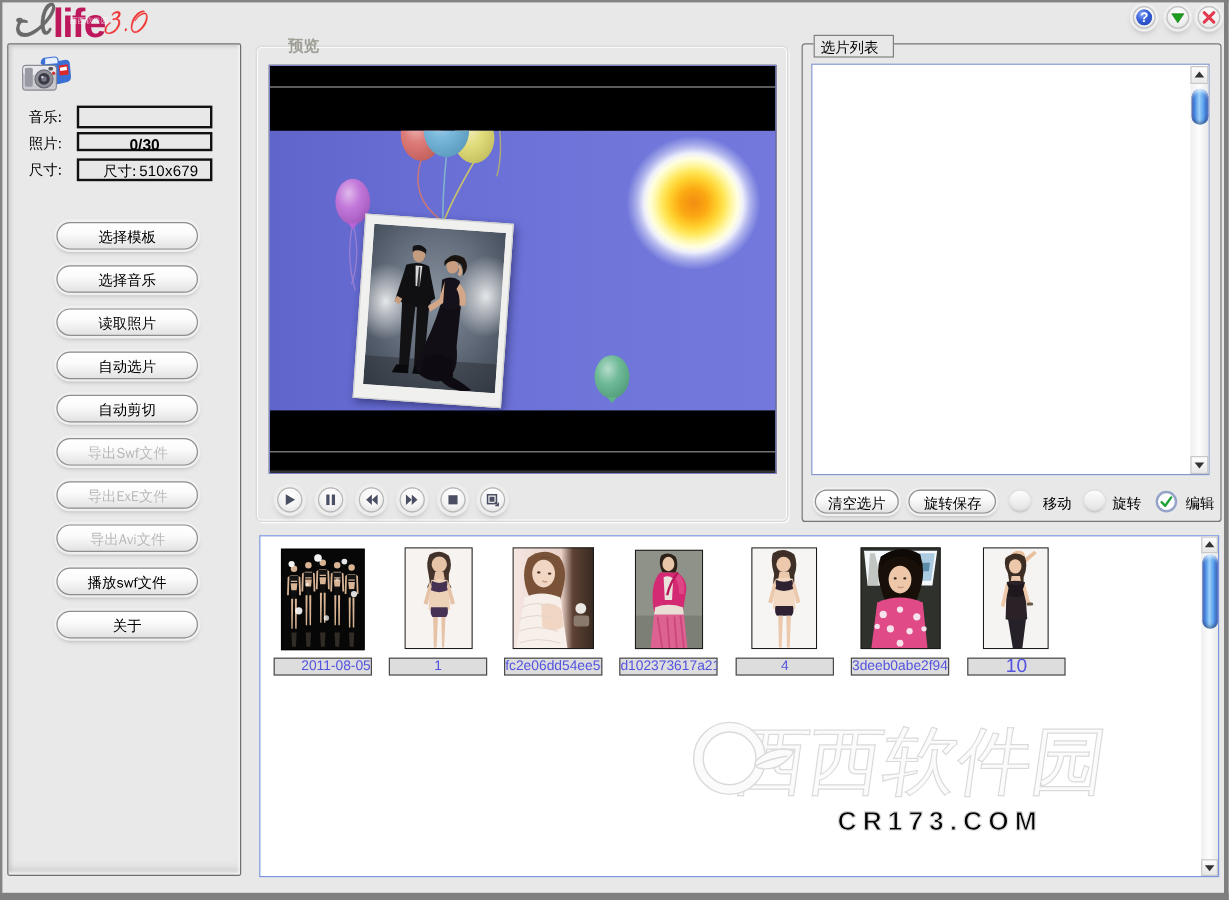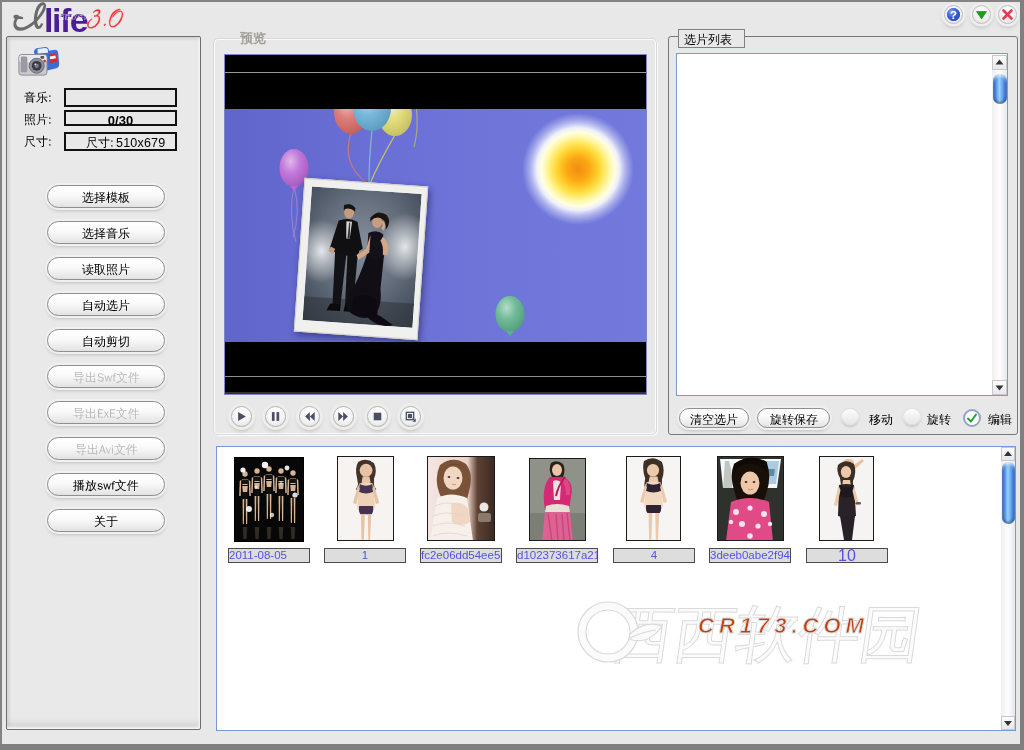--- a/index.html
+++ b/index.html
@@ -19,21 +19,21 @@
 <div class="abs" style="left:0;top:0;width:1024px;height:2px;background:#838383"></div>
 <div class="abs" style="left:0;top:0;width:2px;height:750px;background:#838383"></div>
 <div class="abs" style="left:1020px;top:0;width:4px;height:750px;background:#7f7f7f"></div>
 <div class="abs" style="left:0;top:744px;width:1024px;height:6px;background:#7f7f7f"></div>
 <svg class="abs" style="left:0;top:0" width="200" height="40" viewBox="0 0 200 40">
     <path d="M20.4 30.0Q17.3 30.0 15.7 28.3Q14.2 26.6 14.2 24.2Q14.2 21.2 16.2 18.3Q15.5 18.2 14.9 17.9Q14.3 17.5 14.3 16.7Q14.3 16.1 14.8 15.9Q15.2 15.7 15.8 15.7Q16.1 15.7 16.4 15.7Q16.6 15.7 16.8 15.7Q17.1 15.7 17.6 15.8Q18.0 15.8 17.9 16.1Q17.8 16.5 17.4 16.6Q17.0 16.7 16.7 16.7Q16.5 16.8 16.5 16.9Q16.5 17.1 16.7 17.1Q16.8 17.1 17.1 17.2Q17.5 16.7 17.7 16.6Q18.0 16.4 18.2 16.4Q18.6 16.4 18.6 16.8Q18.6 17.0 18.4 17.2Q18.5 17.2 18.7 17.2Q18.8 17.2 18.9 17.2Q19.3 17.2 19.9 17.2Q20.5 17.2 21.1 17.3Q21.6 17.3 21.9 17.5Q22.4 17.8 22.4 18.1Q22.4 18.3 22.1 18.3Q22.0 18.3 21.9 18.3Q21.8 18.3 21.7 18.2Q21.4 18.1 21.0 18.1Q20.7 18.1 20.3 18.1Q19.6 18.1 18.9 18.2Q18.1 18.2 17.4 18.3Q16.4 19.6 15.9 20.9Q15.4 22.2 15.4 23.4Q15.4 25.4 16.8 26.9Q18.2 28.3 20.9 28.3Q23.3 28.3 25.7 27.2Q28.2 26.2 30.5 24.5Q32.8 22.9 34.7 21.1Q34.7 20.8 34.7 20.5Q34.7 20.2 34.7 19.9Q34.7 17.7 35.1 15.4Q35.4 13.1 36.1 10.9Q36.8 8.7 37.8 6.9Q38.8 5.1 40.1 4.1Q41.4 3.0 42.9 3.0Q43.9 3.0 44.5 3.8Q45.2 4.6 45.2 6.1Q45.2 7.2 44.7 8.7Q44.3 10.2 43.2 12.0Q42.0 14.2 40.1 16.5Q38.3 18.9 36.3 20.9Q36.4 21.8 36.5 22.8Q36.7 23.8 37.0 24.8Q37.2 25.7 37.7 26.3Q38.1 26.9 38.7 26.9Q39.5 26.9 40.3 26.1Q41.1 25.2 41.6 24.2Q41.7 24.2 41.7 24.1Q41.8 24.0 41.8 24.0H41.9Q42.0 24.0 42.0 24.1Q42.1 24.2 42.1 24.2V24.3Q42.1 24.5 41.9 24.8Q41.1 26.5 40.2 27.3Q39.3 28.2 38.1 28.2Q37.1 28.2 36.4 27.3Q35.8 26.4 35.4 25.0Q35.0 23.6 34.8 22.3Q32.8 24.2 30.4 26.0Q28.0 27.7 25.5 28.8Q22.9 30.0 20.4 30.0ZM36.2 19.6Q38.0 17.9 39.5 15.8Q41.0 13.7 42.1 11.8Q43.3 9.7 43.8 8.1Q44.3 6.6 44.3 5.6Q44.3 4.8 44.0 4.4Q43.7 4.1 43.3 4.1Q42.5 4.1 41.5 4.9Q40.4 5.7 39.2 7.5Q38.2 9.0 37.5 11.1Q36.8 13.2 36.5 15.4Q36.2 17.7 36.2 19.6Z" fill="#6a6a6a" stroke="#6a6a6a" stroke-width="1.7"></path>
     <path d="M90.7 28.2Q89.8 28.2 89.0 27.9Q88.2 27.6 87.8 26.9Q87.3 26.2 87.3 25.0Q87.3 24.0 87.7 23.0Q88.1 22.0 88.8 21.2Q89.5 20.4 90.3 19.7Q91.1 19.1 91.7 18.8Q91.8 18.7 91.9 18.7Q92.1 18.7 92.1 19.0Q92.1 19.4 91.8 19.5Q91.1 19.9 90.3 20.8Q89.5 21.7 89.0 22.8Q88.5 23.9 88.5 25.2Q88.5 26.3 89.0 26.8Q89.6 27.3 90.4 27.3Q91.1 27.3 91.9 27.0Q92.6 26.8 93.3 26.5Q94.7 25.8 95.8 24.8Q96.8 23.7 97.4 22.6Q98.1 21.4 98.4 20.4Q98.7 19.4 98.7 18.6Q98.7 17.5 98.1 16.8Q97.6 16.2 96.3 16.2Q95.7 16.3 95.4 16.4Q95.1 16.5 94.9 16.5Q94.7 16.7 94.4 16.7Q94.2 16.7 94.1 16.5Q94.0 16.4 94.0 16.1Q94.1 15.3 94.7 15.3Q94.9 15.3 95.1 15.4Q95.3 15.5 95.5 15.5Q95.9 15.5 96.3 15.2Q96.7 15.0 97.3 14.4Q98.1 13.6 98.4 13.0Q98.7 12.4 98.7 12.0Q98.7 11.6 98.5 11.3Q98.3 11.0 97.9 10.9Q97.7 10.9 97.5 10.9Q97.3 10.9 97.1 10.9Q96.0 10.9 95.2 11.4Q94.3 11.9 93.8 12.7Q93.7 12.9 93.5 12.9Q93.3 12.9 93.3 12.5Q93.3 12.2 93.6 11.8Q94.5 10.3 95.7 9.9Q96.9 9.4 97.8 9.4Q98.1 9.4 98.4 9.5Q98.7 9.5 98.9 9.5Q99.4 9.6 99.9 10.2Q100.3 10.8 100.3 11.8Q100.2 13.1 99.4 14.1Q98.5 15.0 97.6 15.6Q98.3 15.7 98.9 16.1Q99.6 16.4 99.8 17.4Q99.9 17.8 99.9 18.2Q100.0 18.5 100.0 18.9Q100.0 20.4 99.4 21.7Q98.8 23.1 97.9 24.2Q97.0 25.4 96.0 26.2Q95.1 27.0 94.3 27.3Q93.5 27.7 92.6 28.0Q91.6 28.2 90.7 28.2Z" fill="#f03030" stroke="#f03030" stroke-width="0.3"></path>
     <path d="M104.6 25.9Q104.4 25.9 104.2 25.6Q104.1 25.4 104.1 25.1Q104.1 24.3 104.5 24.0Q105.0 23.7 105.3 23.8Q105.6 23.8 105.6 24.3Q105.6 24.6 105.4 25.0Q105.3 25.4 105.1 25.6Q104.8 25.9 104.6 25.9Z" fill="#f03030" stroke="#f03030" stroke-width="0.3"></path>
     <path d="M112.6 27.3Q111.8 27.3 111.0 26.8Q110.2 26.4 109.8 25.5Q109.2 24.2 109.2 22.4Q109.2 22.1 109.2 21.7Q109.2 21.3 109.3 20.9Q109.6 18.7 110.4 16.7Q111.2 14.7 112.5 13.1Q113.1 12.2 114.0 11.5Q114.9 10.8 116.0 10.1Q117.0 9.5 117.9 9.2Q118.8 8.9 119.5 8.9Q119.9 8.9 120.2 9.0Q120.4 9.2 120.4 9.3Q120.4 9.5 120.3 9.5Q120.3 9.6 120.2 9.6Q120.2 9.6 120.1 9.6Q120.1 9.6 120.1 9.7Q118.5 9.9 116.9 10.9Q115.3 11.9 113.9 13.6Q112.5 15.2 111.5 17.4Q110.6 19.5 110.2 22.0Q110.1 22.5 110.1 23.0Q110.1 24.3 110.7 25.3Q111.3 26.3 112.5 26.3Q113.5 26.3 114.6 25.6Q115.8 24.9 117.0 23.8Q118.2 22.6 119.2 21.1Q120.2 19.6 120.9 18.0Q121.6 16.4 121.8 14.9Q121.8 14.5 121.9 14.2Q121.9 13.8 121.9 13.5Q121.9 12.6 121.6 12.1Q121.2 11.6 120.4 11.6Q119.5 11.6 118.2 12.2Q116.9 12.8 115.6 14.0Q115.3 14.2 114.8 14.8Q114.2 15.4 113.7 16.2Q113.1 16.9 112.7 17.5Q112.6 17.8 112.5 17.5Q112.4 17.4 112.4 17.2Q112.5 16.8 112.8 16.2Q113.2 15.6 113.7 14.9Q114.2 14.1 114.8 13.6Q115.8 12.6 116.8 12.0Q117.8 11.4 118.7 11.0Q119.7 10.7 120.3 10.7Q121.7 10.7 122.3 11.7Q122.9 12.8 122.9 14.2Q122.9 14.9 122.8 15.5Q122.5 17.8 121.5 19.9Q120.4 21.9 119.0 23.6Q117.5 25.3 115.9 26.3Q114.2 27.3 112.6 27.3Z" fill="#f03030" stroke="#f03030" stroke-width="0.3"></path>
   </svg>
-<div class="abs" style="left:44px;top:1px;font-size:34px;font-weight:bold;color:#4c1d95;letter-spacing:-1.5px;font-family:'Liberation Sans'">life</div>
+<div class="abs" style="left:44px;top:1px;font-size:34px;font-weight:bold;color:#be185d;letter-spacing:-1.5px;font-family:'Liberation Sans'">life</div>
 <svg style="position:absolute;left:58px;top:13px;" width="32" height="8" viewBox="0 0 32 8">
     <path d="M0.7 2.6H2.2V1.7H0.9Q0.5 1.7 0.1 1.7Q0.1 1.5 0.1 1.3Q0.5 1.3 0.9 1.3H5.5Q5.9 1.3 6.2 1.3Q6.2 1.5 6.2 1.7Q5.9 1.7 5.5 1.7H4.0V2.6H5.6V7.0H5.1V6.5H1.2Q1.2 6.8 1.2 7.0Q1.0 7.0 0.7 7.0Q0.7 6.6 0.7 6.1ZM3.5 3.0H2.7V3.6Q2.7 4.3 2.3 4.9Q1.9 5.4 1.2 5.7Q1.2 5.7 1.2 5.6V6.1H5.1V5.1H4.2Q3.9 5.1 3.7 4.9Q3.5 4.7 3.5 4.4ZM4.0 3.0V4.4Q4.0 4.6 4.0 4.7Q4.1 4.8 4.2 4.8H5.1V3.0ZM2.2 3.0H1.2L1.2 5.2Q1.7 5.0 1.9 4.5Q2.2 4.1 2.2 3.6ZM3.5 2.6V1.7H2.7V2.6Z M7.2 2.6H8.7V1.7H7.4Q7.0 1.7 6.6 1.7Q6.6 1.5 6.6 1.3Q7.0 1.3 7.4 1.3H12.0Q12.4 1.3 12.7 1.3Q12.7 1.5 12.7 1.7Q12.4 1.7 12.0 1.7H10.5V2.6H12.1V7.0H11.6V6.5H7.7Q7.7 6.8 7.7 7.0Q7.5 7.0 7.2 7.0Q7.2 6.6 7.2 6.1ZM10.0 3.0H9.2V3.6Q9.2 4.3 8.8 4.9Q8.4 5.4 7.7 5.7Q7.7 5.7 7.7 5.6V6.1H11.6V5.1H10.7Q10.4 5.1 10.2 4.9Q10.0 4.7 10.0 4.4ZM10.5 3.0V4.4Q10.5 4.6 10.5 4.7Q10.6 4.8 10.7 4.8H11.6V3.0ZM8.7 3.0H7.7L7.7 5.2Q8.2 5.0 8.4 4.5Q8.7 4.1 8.7 3.6ZM10.0 2.6V1.7H9.2V2.6Z M17.2 3.7Q17.2 3.3 17.1 3.0Q17.4 3.0 17.6 3.0Q17.6 3.4 17.6 3.8Q17.8 4.8 18.2 5.5Q18.5 6.1 19.2 6.7Q19.0 6.8 18.8 7.0Q17.9 6.2 17.4 4.8Q17.0 6.3 15.7 7.0Q15.6 6.8 15.3 6.7Q16.1 6.4 16.6 5.6Q17.2 4.8 17.2 3.7ZM17.0 2.2H19.2L19.2 2.6Q19.1 2.6 19.0 2.7L18.4 3.4L18.1 3.1L18.6 2.5H16.9L16.6 3.1L16.4 3.7Q16.2 3.6 15.9 3.6Q16.3 2.9 16.6 1.9L16.8 1.0Q17.1 1.1 17.3 1.2Q17.2 1.7 17.0 2.2ZM14.3 1.0Q14.6 1.1 14.8 1.1Q14.7 1.5 14.5 1.9L14.5 2.0H15.1Q15.4 2.0 15.8 2.0Q15.7 2.1 15.8 2.3Q15.4 2.3 15.1 2.3H14.4L13.9 3.8H14.5V3.6Q14.5 3.2 14.5 2.8Q14.8 2.8 15.0 2.8Q15.0 3.2 15.0 3.6V3.8H16.0V4.0H15.0V5.0Q15.5 5.0 16.1 4.8L16.1 5.1L15.0 5.3V6.3Q15.0 6.7 15.0 7.1Q14.8 7.1 14.5 7.1Q14.5 6.7 14.5 6.3V5.4L14.1 5.5Q13.7 5.6 13.2 5.8Q13.2 5.5 13.1 5.2Q13.8 5.2 14.5 5.1V4.0H13.3L13.9 2.3L13.1 2.3Q13.1 2.1 13.1 2.0L14.0 2.0L14.1 1.8Q14.2 1.4 14.3 1.0Z M24.0 7.0Q23.7 7.0 23.5 7.0Q23.5 6.6 23.5 6.1V4.6H22.4Q22.0 4.6 21.6 4.7Q21.6 4.5 21.6 4.3Q22.0 4.3 22.4 4.3H23.5V2.9H22.3Q22.0 3.5 21.6 4.1Q21.5 3.9 21.2 3.9Q21.6 3.3 21.9 2.8Q22.1 2.3 22.3 1.5Q22.5 1.6 22.8 1.6Q22.7 2.1 22.5 2.6H23.5V2.0Q23.5 1.5 23.5 1.1Q23.7 1.1 24.0 1.1Q23.9 1.5 23.9 2.0V2.6H24.7Q25.1 2.6 25.5 2.6Q25.5 2.8 25.5 3.0Q25.1 2.9 24.7 2.9H23.9V4.3H25.0Q25.4 4.3 25.8 4.3Q25.7 4.5 25.8 4.7Q25.4 4.6 25.0 4.6H23.9V6.1Q23.9 6.6 24.0 7.0ZM21.6 1.3Q21.4 2.1 21.0 2.9V6.2Q21.0 6.7 21.0 7.1Q20.8 7.1 20.5 7.1Q20.6 6.7 20.6 6.2V3.5Q20.3 4.0 19.9 4.3Q19.7 4.1 19.5 4.0Q19.8 3.7 20.1 3.3Q20.6 2.8 20.8 2.2Q21.0 1.7 21.1 1.1Q21.4 1.2 21.6 1.3Z M30.0 5.8Q29.7 5.8 29.5 5.6Q29.3 5.5 29.3 5.2V3.6H28.7Q28.7 4.6 28.3 5.3Q27.8 6.0 27.1 6.2Q27.1 6.0 27.0 5.9V6.2Q27.0 6.2 31.3 6.2V1.6H27.0V5.7Q27.7 5.4 28.0 4.8Q28.2 4.4 28.2 3.6H28.0Q27.6 3.6 27.3 3.6Q27.3 3.4 27.3 3.2Q27.6 3.2 28.0 3.2H30.2Q30.5 3.2 30.9 3.2Q30.9 3.4 30.9 3.6Q30.5 3.6 30.2 3.6H29.8V5.2Q29.8 5.3 29.8 5.4Q29.9 5.4 30.0 5.4L30.4 5.4Q30.5 5.4 30.5 5.4Q30.5 5.3 30.5 5.1L30.6 4.4Q30.8 4.5 31.1 4.5L30.9 5.5L30.8 5.7Q30.8 5.8 30.8 5.8Q30.8 5.8 30.7 5.8ZM30.5 2.2Q30.5 2.4 30.5 2.6Q30.2 2.6 29.8 2.6H28.4Q28.1 2.6 27.7 2.6Q27.7 2.4 27.7 2.2Q28.1 2.2 28.4 2.2H29.8Q30.2 2.2 30.5 2.2ZM27.0 7.0Q26.8 7.0 26.5 7.0Q26.6 6.6 26.6 6.1L26.6 1.2H31.8V7.0H31.3V6.6H27.0Q27.0 6.8 27.0 7.0Z" fill="#ffffff" opacity="0.75"></path>
   </svg>
 <div class="winbtn" style="left:944px;top:5px"></div>
 <svg class="abs" style="left:944px;top:5px" width="19" height="19">
     <circle cx="9.5" cy="9.5" r="6.5" fill="#2b50c8"></circle>
     <circle cx="9.5" cy="9.5" r="6.5" fill="url(#hg)"></circle>
     <defs>
       <radialGradient id="hg" cx=".35" cy=".3" r=".9">
         <stop offset="0" stop-color="#8fb0ff"></stop>
@@ -478,31 +478,31 @@
     <ellipse cx="27" cy="16" rx="5.2" ry="6" fill="#eec8aa"></ellipse>
     <path d="M24 24 L31 24 L32 30 Q27 32 23 30 Z" fill="#eec8aa"></path>
     <path d="M20 29 Q27 27 35 29 L37 60 Q28 63 19 60 Z" fill="#2a2226"></path>
     <path d="M21 30 Q27 33 34 30 L35 40 Q27 43 20 40 Z" fill="#1e181e"></path>
     <path d="M19.5 29.5 L15 49 L18 50 L21.5 34 Z" fill="#eec8aa"></path>
     <path d="M35 30 L40 48 L37 49.5 L33.5 35 Z" fill="#eec8aa"></path>
     <path d="M21 60 L36 60 L33 84 L25 84 Z" fill="#262028"></path>
     <rect x="36.5" y="46" width="5.5" height="2.6" rx="1.3" fill="#6a5a4a"></rect>
     <rect x="0.5" y="0.5" width="54" height="84" fill="none" stroke="#1a1a1a" stroke-width="1"></rect>
   </svg>
-<div class="abs" style="left:228px;top:548px;width:82px;height:15px;background:#dddddd;border:1px solid #4a4a4a;overflow:hidden;font-size:11.5px;color:#5353e0;text-align:left;line-height:13px;white-space:nowrap">2011-08-05</div>
+<div class="abs" style="left:228px;top:548px;width:82px;height:15px;background:#dddddd;border:1px solid #4a4a4a;overflow:hidden;font-size:11.5px;color:#5353e0;text-align:right;line-height:13px;white-space:nowrap">2011-08-05</div>
 <div class="abs" style="left:324px;top:548px;width:82px;height:15px;background:#dddddd;border:1px solid #4a4a4a;overflow:hidden;font-size:11.5px;color:#5353e0;text-align:center;line-height:13px;white-space:nowrap">1</div>
 <div class="abs" style="left:420px;top:548px;width:82px;height:15px;background:#dddddd;border:1px solid #4a4a4a;overflow:hidden;font-size:11.5px;color:#5353e0;text-align:left;line-height:13px;white-space:nowrap">fc2e06dd54ee5c</div>
 <div class="abs" style="left:516px;top:548px;width:82px;height:15px;background:#dddddd;border:1px solid #4a4a4a;overflow:hidden;font-size:11.5px;color:#5353e0;text-align:left;line-height:13px;white-space:nowrap">d102373617a213</div>
 <div class="abs" style="left:613px;top:548px;width:82px;height:15px;background:#dddddd;border:1px solid #4a4a4a;overflow:hidden;font-size:11.5px;color:#5353e0;text-align:center;line-height:13px;white-space:nowrap">4</div>
 <div class="abs" style="left:709px;top:548px;width:82px;height:15px;background:#dddddd;border:1px solid #4a4a4a;overflow:hidden;font-size:11.5px;color:#5353e0;text-align:left;line-height:13px;white-space:nowrap">3deeb0abe2f94ee</div>
 <div class="abs" style="left:806px;top:548px;width:82px;height:15px;background:#dddddd;border:1px solid #4a4a4a;overflow:hidden;font-size:16px;color:#5353e0;text-align:center;line-height:13px;white-space:nowrap">10</div>
 <svg class="abs" style="left:612px;top:596px;transform:skewX(-8deg)" width="310" height="78" viewBox="0 0 310 78">
     <path d="M6.8 24.8H21.2V16.0H8.2Q4.7 16.0 1.1 16.2Q1.3 14.2 1.1 12.4Q4.7 12.5 8.2 12.5H52.4Q55.9 12.5 59.5 12.4Q59.2 14.2 59.5 16.2Q55.9 16.0 52.4 16.0H38.0V24.8H53.3V67.1H48.9V61.6H11.3Q11.4 64.4 11.5 67.2Q9.1 67.0 6.7 67.2Q6.9 62.8 6.9 58.3ZM33.7 28.2H25.6V33.9Q25.6 40.8 21.6 46.3Q17.7 51.9 11.5 54.3Q11.4 53.9 11.3 53.6V58.1H48.9V48.9H40.1Q37.5 48.9 35.6 47.0Q33.7 45.1 33.7 42.4ZM38.0 28.2V42.4Q38.0 43.7 38.6 44.5Q39.2 45.4 40.2 45.4H48.9V28.2ZM21.2 28.2H11.2L11.3 49.4Q15.7 47.4 18.5 43.2Q21.2 39.1 21.2 33.9ZM33.7 24.8V16.0H25.6V24.8Z M68.8 24.8H83.2V16.0H70.2Q66.7 16.0 63.1 16.2Q63.3 14.2 63.1 12.4Q66.7 12.5 70.2 12.5H114.4Q117.9 12.5 121.5 12.4Q121.2 14.2 121.5 16.2Q117.9 16.0 114.4 16.0H100.0V24.8H115.3V67.1H110.9V61.6H73.3Q73.4 64.4 73.5 67.2Q71.1 67.0 68.7 67.2Q68.9 62.8 68.9 58.3ZM95.7 28.2H87.6V33.9Q87.6 40.8 83.6 46.3Q79.7 51.9 73.5 54.3Q73.4 53.9 73.3 53.6V58.1H110.9V48.9H102.1Q99.5 48.9 97.6 47.0Q95.7 45.1 95.7 42.4ZM100.0 28.2V42.4Q100.0 43.7 100.6 44.5Q101.2 45.4 102.2 45.4H110.9V28.2ZM83.2 28.2H73.2L73.3 49.4Q77.7 47.4 80.5 43.2Q83.2 39.1 83.2 33.9ZM95.7 24.8V16.0H87.6V24.8Z M163.6 35.1Q163.7 31.7 163.4 28.7Q165.7 28.9 168.0 28.7Q167.6 32.9 167.8 36.1Q169.7 46.1 173.3 52.3Q176.9 58.6 183.4 64.2Q180.9 64.7 179.3 66.7Q170.9 59.3 166.4 45.8Q162.0 60.2 149.7 67.1Q148.3 64.5 145.6 64.0Q153.5 60.7 158.6 53.1Q163.6 45.5 163.6 35.1ZM162.1 20.9H182.7L183.3 24.6Q182.1 24.8 181.5 25.4L175.5 32.8L172.2 30.0L177.0 24.1H160.9L158.7 29.4L156.0 35.6Q154.1 34.3 151.9 34.4Q155.3 27.3 158.1 18.2L160.6 10.0Q162.8 10.8 165.1 11.2Q163.8 16.2 162.1 20.9ZM136.8 9.3Q139.1 10.2 141.6 10.7Q140.0 14.4 138.7 18.3L138.3 19.1H144.2Q147.2 19.1 150.3 19.0Q150.2 20.4 150.3 21.9Q147.2 21.7 144.2 21.7H137.4L132.2 35.9H138.5V34.6Q138.5 30.5 138.2 26.5Q140.7 26.7 143.3 26.5Q143.0 30.5 143.0 34.6V35.9H152.6V38.6H143.0V48.0Q147.6 47.2 153.4 46.1L153.3 48.4L143.0 50.7V59.8Q143.0 63.9 143.3 67.9Q140.7 67.7 138.2 67.9Q138.5 63.9 138.5 59.8V51.7L134.5 52.6Q130.2 53.7 126.0 54.9Q126.0 52.0 124.7 50.0Q131.8 49.8 138.5 48.7V38.6H126.5L132.6 21.7L124.5 21.9Q124.7 20.4 124.5 19.0L133.6 19.1L134.3 17.1Q135.7 13.2 136.8 9.3Z M228.6 67.1Q226.1 66.9 223.7 67.1Q224.0 62.7 224.0 58.2V44.3H213.2Q209.7 44.3 206.2 44.4Q206.3 42.5 206.2 40.6Q209.7 40.8 213.2 40.8H224.0V28.1H212.8Q210.3 33.5 206.4 39.1Q204.7 37.5 202.5 37.2Q206.3 31.9 208.5 26.7Q210.6 21.5 212.4 14.6Q214.7 15.4 217.1 15.7Q216.2 20.1 214.4 24.6H224.0V19.2Q224.0 14.8 223.7 10.3Q226.1 10.6 228.6 10.3Q228.3 14.8 228.3 19.2V24.6H236.1Q239.6 24.6 243.1 24.5Q242.9 26.3 243.1 28.3Q239.6 28.1 236.1 28.1H228.3V40.8H238.7Q242.3 40.8 245.8 40.6Q245.6 42.5 245.8 44.4Q242.3 44.3 238.7 44.3H228.3V58.2Q228.3 62.7 228.6 67.1ZM206.3 12.0Q203.9 20.2 200.0 27.4V59.4Q200.0 63.7 200.3 67.9Q198.1 67.7 195.9 67.9Q196.1 63.7 196.1 59.4V33.7Q193.2 37.7 189.6 41.0Q188.3 38.8 186.0 37.8Q189.1 35.1 191.9 31.8Q196.5 26.5 198.5 21.4Q200.4 16.4 201.6 10.8Q203.8 11.6 206.3 12.0Z M286.0 55.6Q283.2 55.6 281.4 53.9Q279.6 52.1 279.6 49.2V34.1H273.9Q273.6 44.3 269.6 50.6Q265.6 56.9 259.0 59.3Q258.6 57.7 257.7 56.3V59.5Q257.7 59.5 298.9 59.5V15.0H257.7V54.5Q264.1 51.9 267.1 46.0Q269.1 42.0 269.2 34.1H267.0Q263.6 34.1 260.2 34.3Q260.4 32.5 260.2 30.6Q263.6 30.8 267.0 30.8H288.0Q291.4 30.8 294.7 30.6Q294.5 32.5 294.7 34.3Q291.4 34.1 288.0 34.1H283.9V49.2Q283.9 50.3 284.5 51.0Q285.1 51.8 286.0 51.8L290.0 51.8Q290.6 51.8 290.7 51.3Q290.9 50.1 290.9 48.9L292.1 41.9Q294.0 43.1 296.2 43.2L294.5 52.1L294.3 54.4Q294.2 54.9 293.9 55.2Q293.7 55.6 293.1 55.6ZM291.0 21.3Q290.9 23.1 291.0 24.9Q287.7 24.7 284.3 24.7H271.1Q267.7 24.7 264.3 24.9Q264.5 23.1 264.3 21.3Q267.7 21.4 271.1 21.4H284.3Q287.7 21.4 291.0 21.3ZM257.9 67.2Q255.5 67.0 253.1 67.2Q253.3 62.8 253.3 58.4L253.4 11.6H303.2V67.1H298.9V62.8H257.7Q257.7 65.0 257.9 67.2Z" fill="#fbfbfb" stroke="#dadada" stroke-width="1"></path>
   </svg>
-<div class="abs" style="left:698px;top:613px;font-size:22px;font-weight:bold;font-style:italic;letter-spacing:5px;color:#c2410c;-webkit-text-stroke:1px #dcdcdc">CR173.COM</div>
+<div class="abs" style="left:698px;top:672px;font-size:22px;font-weight:bold;letter-spacing:5px;color:#000000;-webkit-text-stroke:1px #dcdcdc">CR173.COM</div>
 <svg class="abs" style="left:570px;top:592px" width="120" height="80" viewBox="0 0 120 80">
 <g fill="none" stroke="#dadada" stroke-width="1.2">
 <circle cx="38" cy="40" r="30" fill="#fbfbfb"></circle>
 <circle cx="38" cy="40" r="22" fill="#fff"></circle>
 <path d="M60 42 Q75 28 92 34 Q80 52 62 48 Q58 47 60 42 Z" fill="#fbfbfb"></path>
 <path d="M60 46 Q72 40 86 38"></path>
 </g>
   </svg>
 <div class="abs" style="left:1001px;top:447px;width:14px;height:283px;background:linear-gradient(90deg,#efefef,#fdfdfd 50%,#e8e8e8)"></div>
 <div class="abs" style="left:1001px;top:447px;width:14px;height:14px;background:linear-gradient(180deg,#fdfdfd,#e6e6e6);border:1px solid #c8c8c8"></div>

